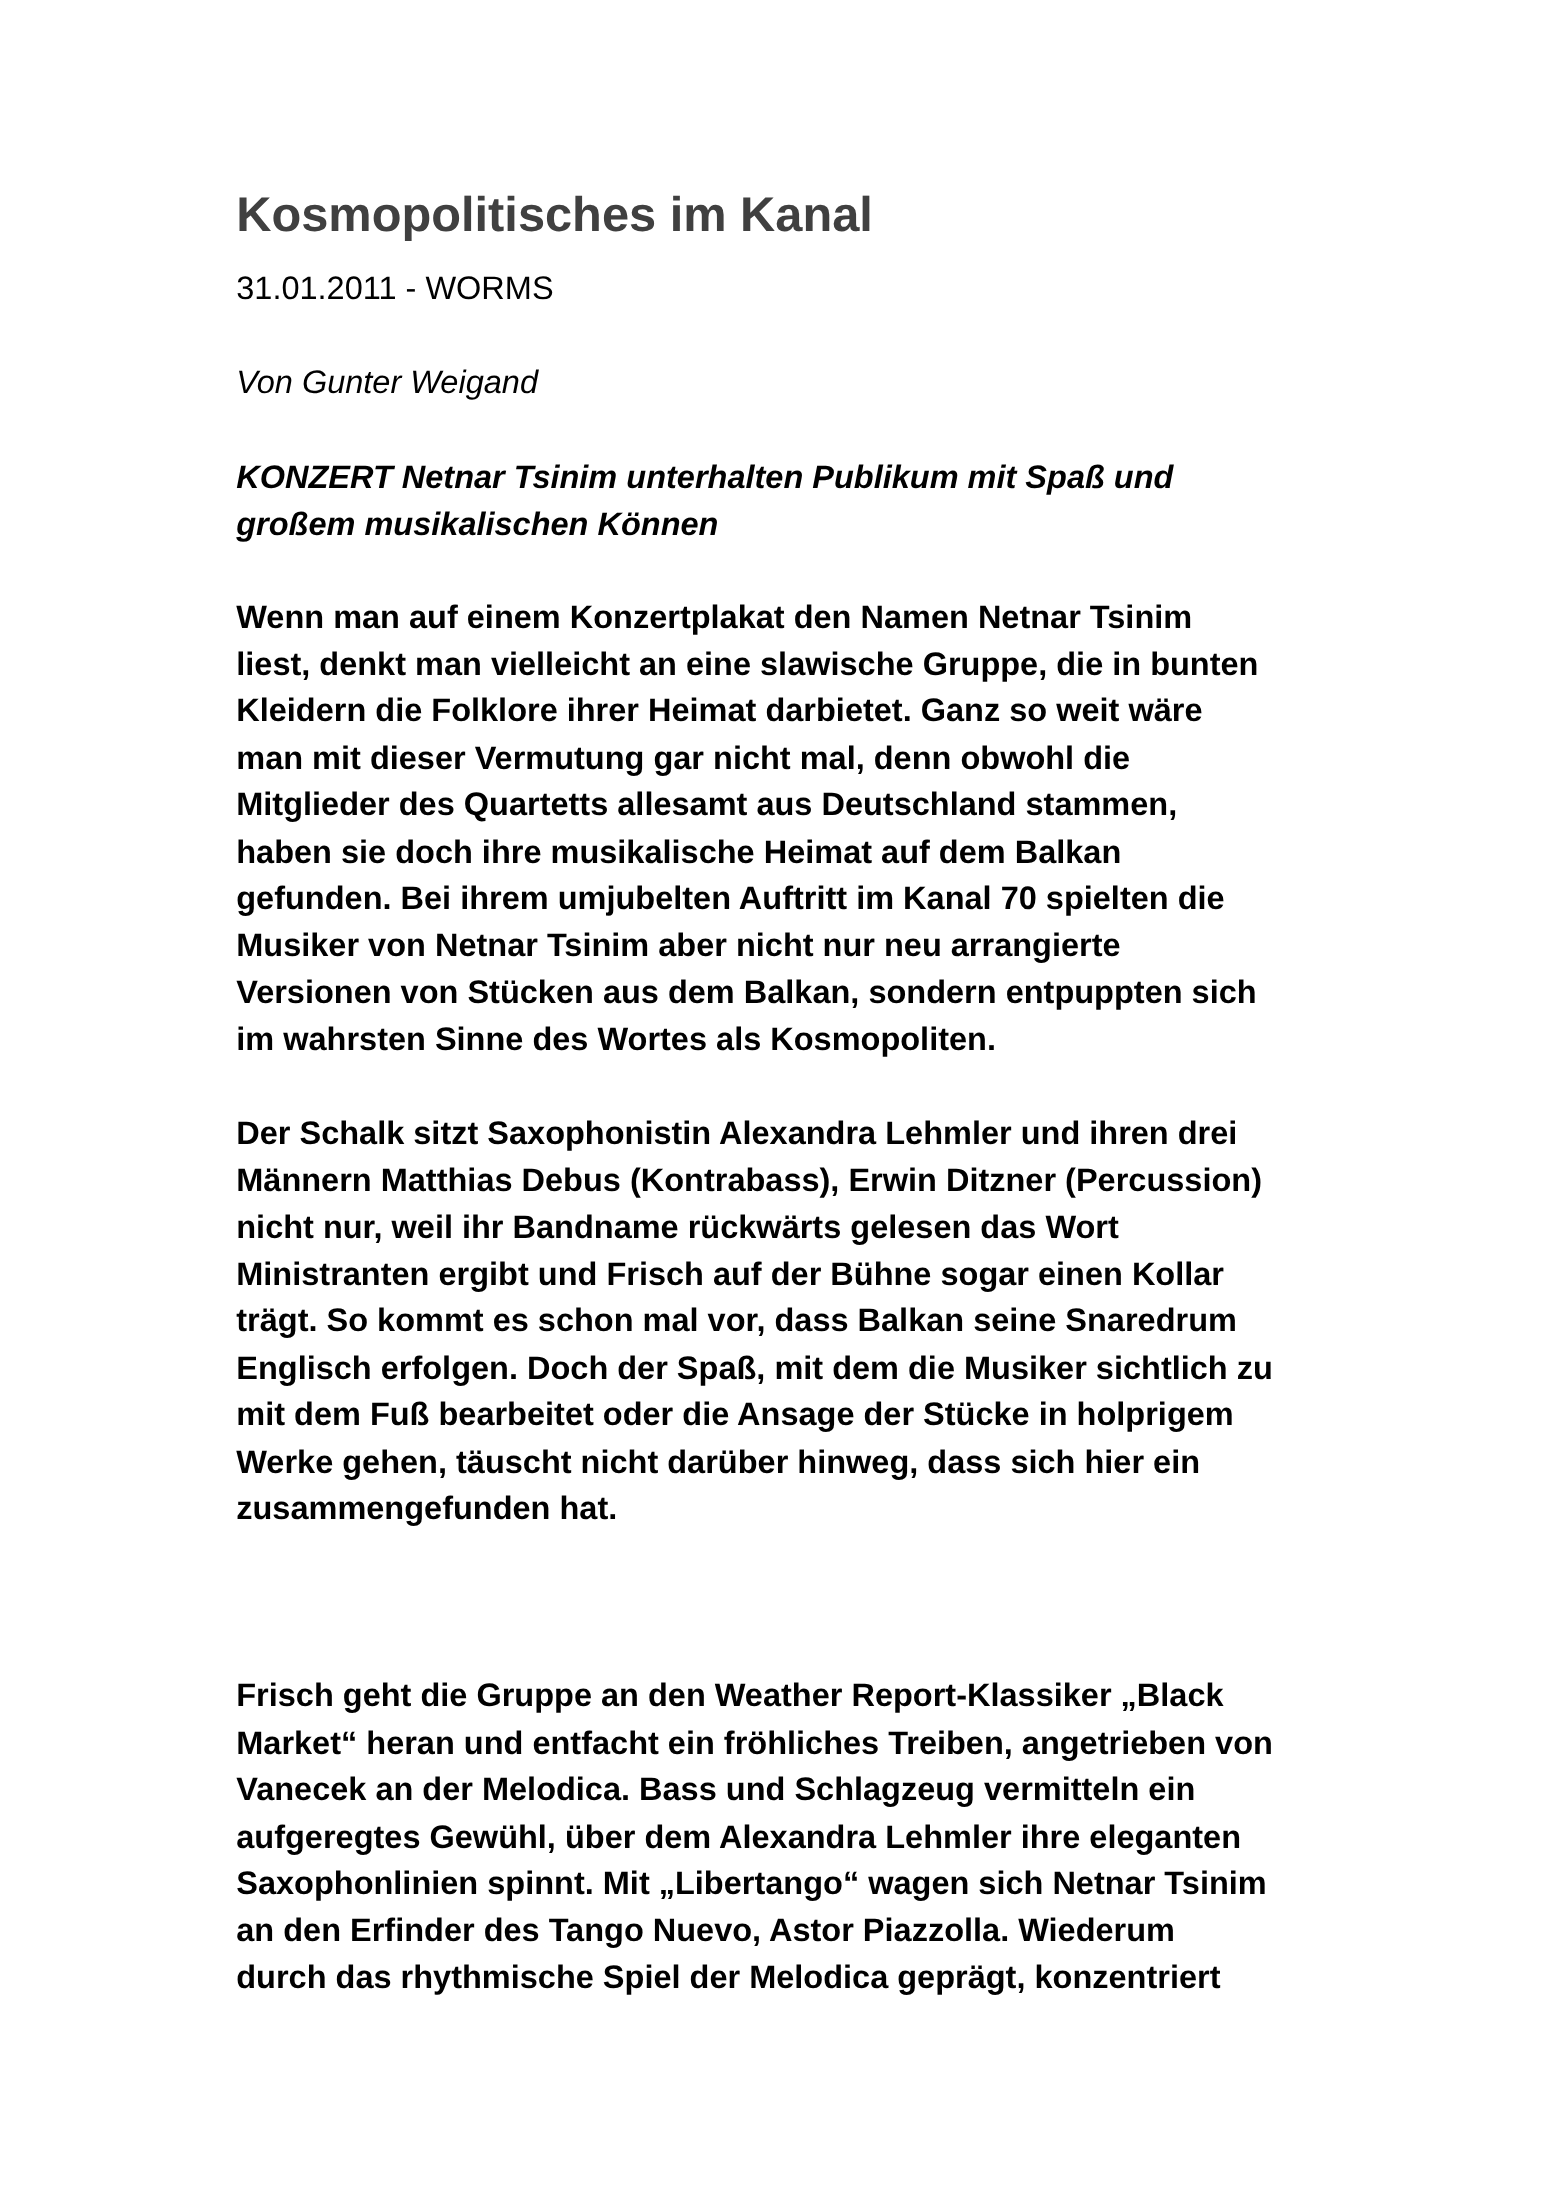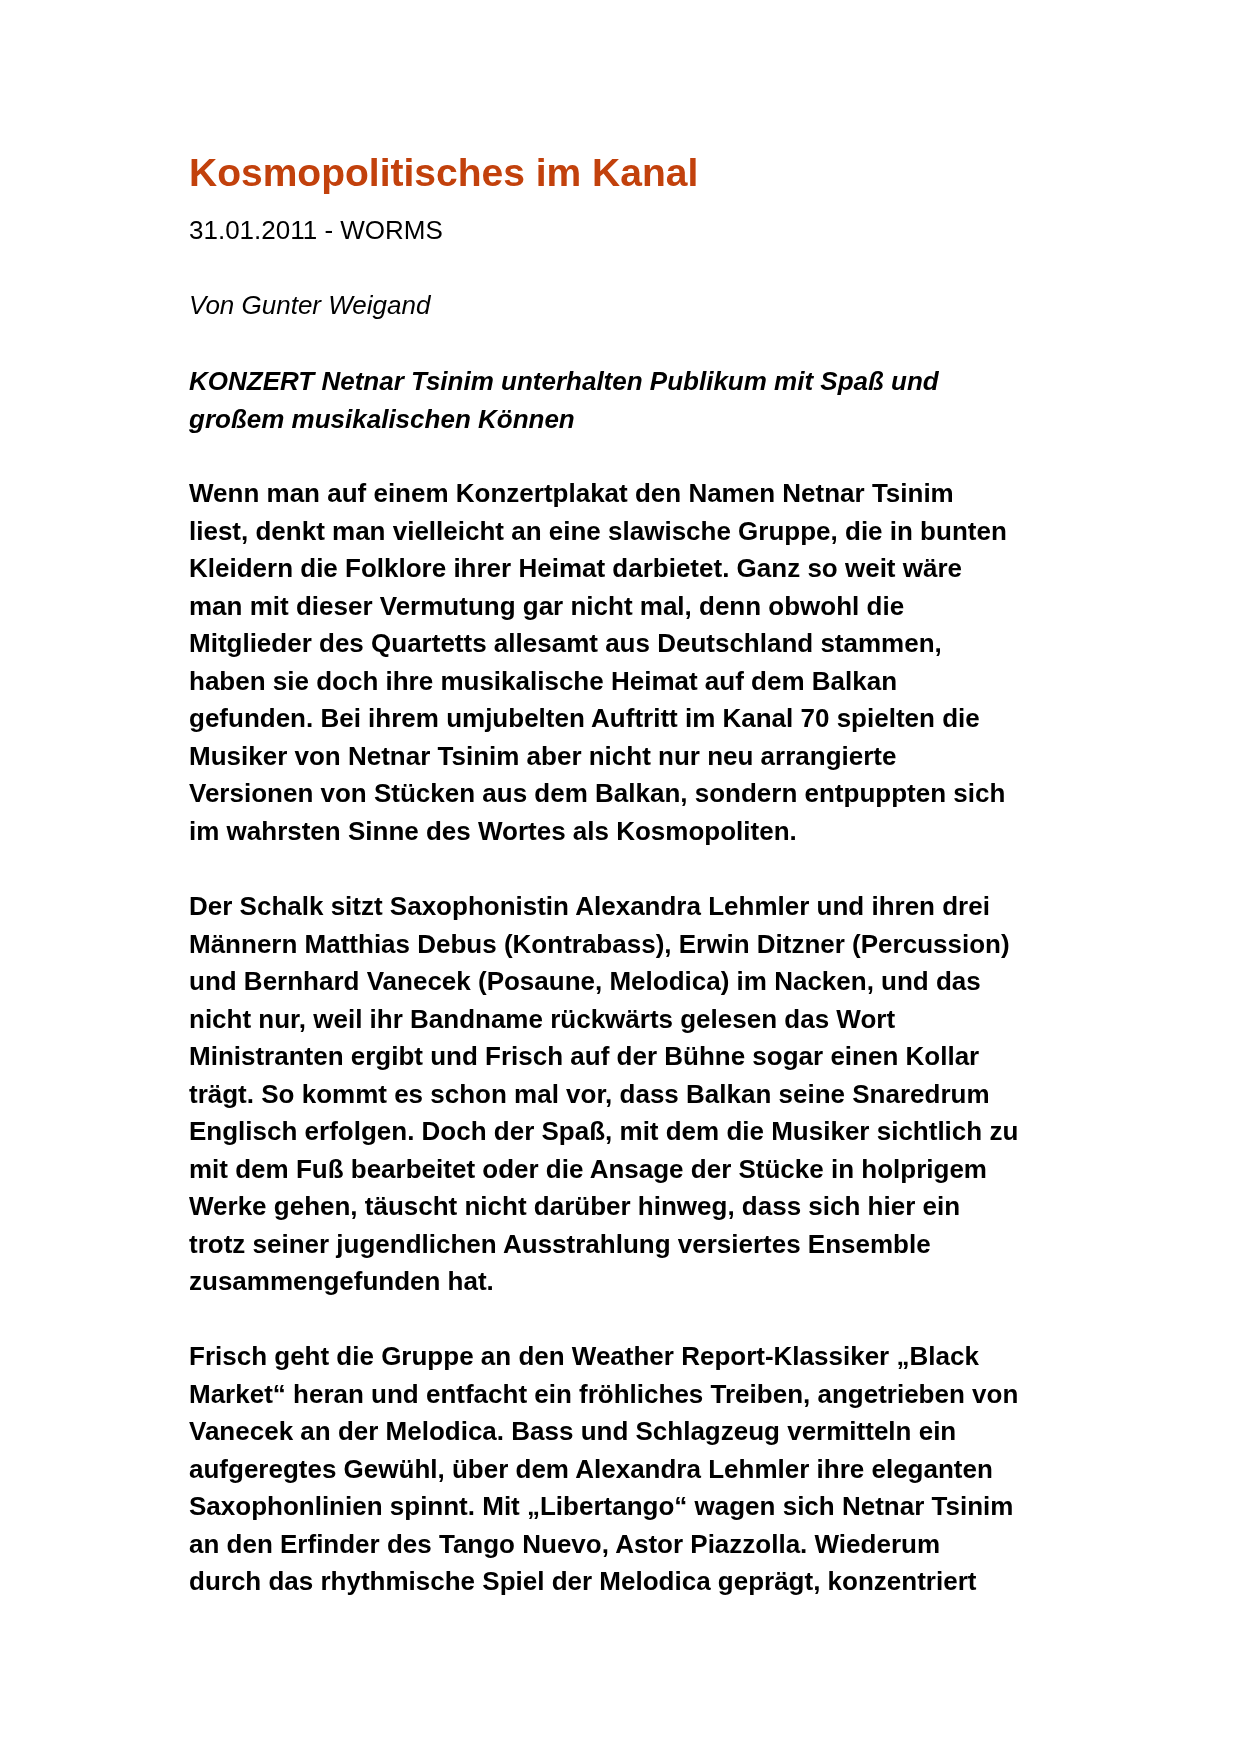--- a/index.html
+++ b/index.html
@@ -72,21 +72,21 @@
       white-space: nowrap;
     }
     #p1 { top: 475px; }
     #p2 { top: 888px; }
     #p3 { top: 1338px; }
   </style>
 </head>
 <body>
 
 <div class="page">
-  <h1 class="title" style="color: #c2410c;">Kosmopolitisches im Kanal</h1>
+  <h1 class="title" style="color: #404040;">Kosmopolitisches im Kanal</h1>
   <div class="dateline">31.01.2011 - WORMS</div>
   <div class="byline">Von Gunter Weigand</div>
 
   <h2 class="subhead">
     <span class="line">KONZERT Netnar Tsinim unterhalten Publikum mit Spaß und</span>
     <span class="line">großem musikalischen Können</span>
   </h2>
 
   <p class="para" id="p1">
     <span class="line">Wenn man auf einem Konzertplakat den Namen Netnar Tsinim</span>
@@ -97,28 +97,26 @@
     <span class="line">haben sie doch ihre musikalische Heimat auf dem Balkan</span>
     <span class="line">gefunden. Bei ihrem umjubelten Auftritt im Kanal 70 spielten die</span>
     <span class="line">Musiker von Netnar Tsinim aber nicht nur neu arrangierte</span>
     <span class="line">Versionen von Stücken aus dem Balkan, sondern entpuppten sich</span>
     <span class="line">im wahrsten Sinne des Wortes als Kosmopoliten.</span>
   </p>
 
   <p class="para" id="p2">
     <span class="line">Der Schalk sitzt Saxophonistin Alexandra Lehmler und ihren drei</span>
     <span class="line">Männern Matthias Debus (Kontrabass), Erwin Ditzner (Percussion)</span>
-    <span class="line">und Bernhard Vanecek (Posaune, Melodica) im Nacken, und das</span>
     <span class="line">nicht nur, weil ihr Bandname rückwärts gelesen das Wort</span>
     <span class="line">Ministranten ergibt und Frisch auf der Bühne sogar einen Kollar</span>
     <span class="line">trägt. So kommt es schon mal vor, dass Balkan seine Snaredrum</span>
     <span class="line">Englisch erfolgen. Doch der Spaß, mit dem die Musiker sichtlich zu</span>
     <span class="line">mit dem Fuß bearbeitet oder die Ansage der Stücke in holprigem</span>
     <span class="line">Werke gehen, täuscht nicht darüber hinweg, dass sich hier ein</span>
-    <span class="line">trotz seiner jugendlichen Ausstrahlung versiertes Ensemble</span>
     <span class="line">zusammengefunden hat.</span>
   </p>
 
   <p class="para" id="p3">
     <span class="line">Frisch geht die Gruppe an den Weather Report-Klassiker „Black</span>
     <span class="line">Market“ heran und entfacht ein fröhliches Treiben, angetrieben von</span>
     <span class="line">Vanecek an der Melodica. Bass und Schlagzeug vermitteln ein</span>
     <span class="line">aufgeregtes Gewühl, über dem Alexandra Lehmler ihre eleganten</span>
     <span class="line">Saxophonlinien spinnt. Mit „Libertango“ wagen sich Netnar Tsinim</span>
     <span class="line">an den Erfinder des Tango Nuevo, Astor Piazzolla. Wiederum</span>

